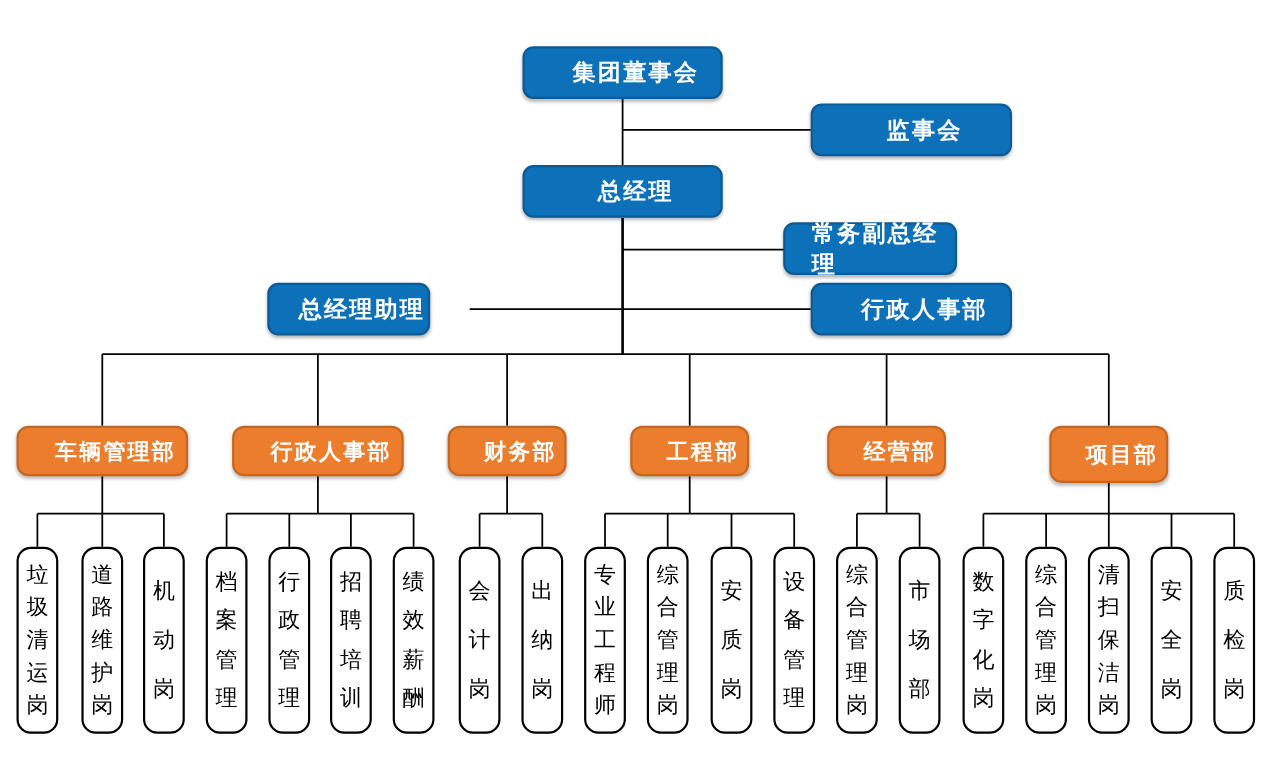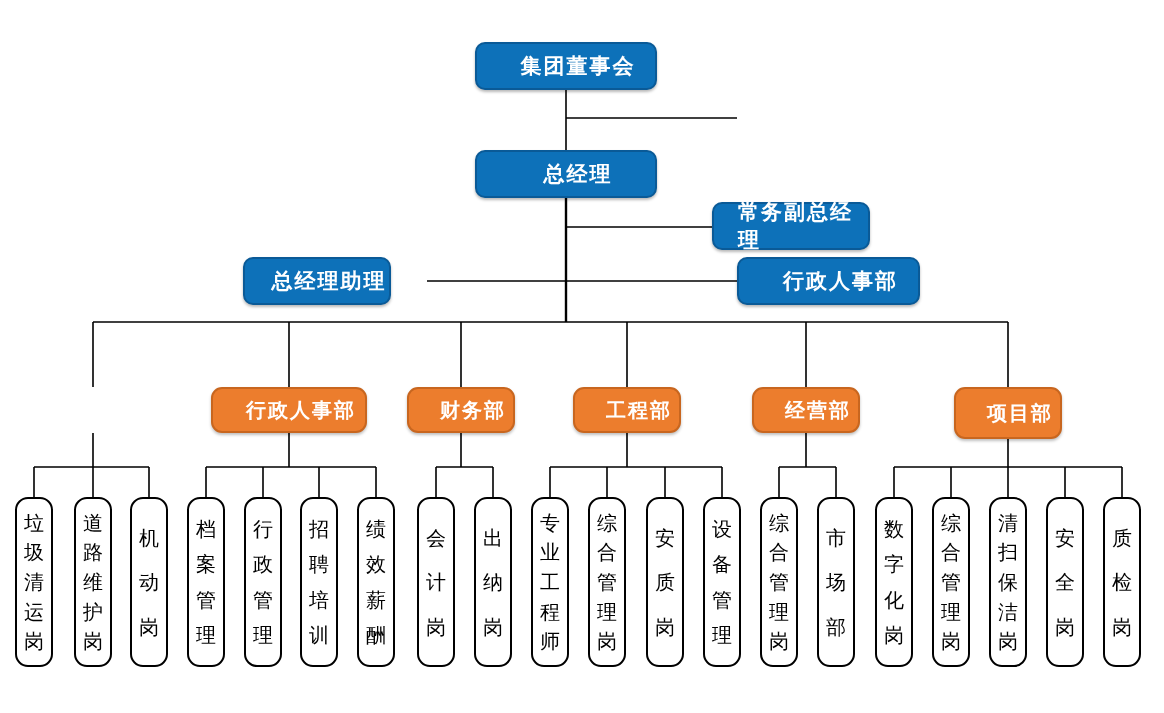--- a/index.html
+++ b/index.html
@@ -56,25 +56,27 @@
     <path d="M461 433 V467 M436 467 H493 M436 467 V497 M493 467 V497" stroke="#000000" stroke-width="1.6"></path>
 
     <path d="M627 433 V467 M550 467 H722 M550 467 V497 M607 467 V497 M665 467 V497 M722 467 V497" stroke="#000000" stroke-width="1.6"></path>
 
     <path d="M806 433 V467 M779 467 H836 M779 467 V497 M836 467 V497" stroke="#000000" stroke-width="1.6"></path>
 
     <path d="M1008 433 V467 M894 467 H1122 M894 467 V497 M951 467 V497 M1008 467 V497 M1065 467 V497 M1122 467 V497" stroke="#000000" stroke-width="1.6"></path>
   </svg>
 
   <div class="node blue" style="left:475px;top:42px;width:182px;height:48px">集团董事会</div>
+  <div class="node blue" style="left:737px;top:94px;width:183px;height:48px">监事会</div>
   <div class="node blue" style="left:475px;top:150px;width:182px;height:48px">总经理</div>
   <div class="node blue" style="left:712px;top:202px;width:158px;height:48px">常务副总经理</div>
   <div class="node blue" style="left:243px;top:257px;width:148px;height:48px">总经理助理</div>
   <div class="node blue" style="left:737px;top:257px;width:183px;height:48px">行政人事部</div>
 
+  <div class="node orange" style="left:15px;top:387px;width:156px;height:46px">车辆管理部</div>
   <div class="node orange" style="left:211px;top:387px;width:156px;height:46px">行政人事部</div>
   <div class="node orange" style="left:407px;top:387px;width:108px;height:46px">财务部</div>
   <div class="node orange" style="left:752px;top:387px;width:108px;height:46px">经营部</div>
   <div class="node orange" style="left:573px;top:387px;width:108px;height:46px">工程部</div>
   <div class="node orange" style="left:954px;top:387px;width:108px;height:52px">项目部</div>
 
   <div class="vbox" style="left:15px">
       <span>垃</span>
       <span>圾</span>
       <span>清</span>

